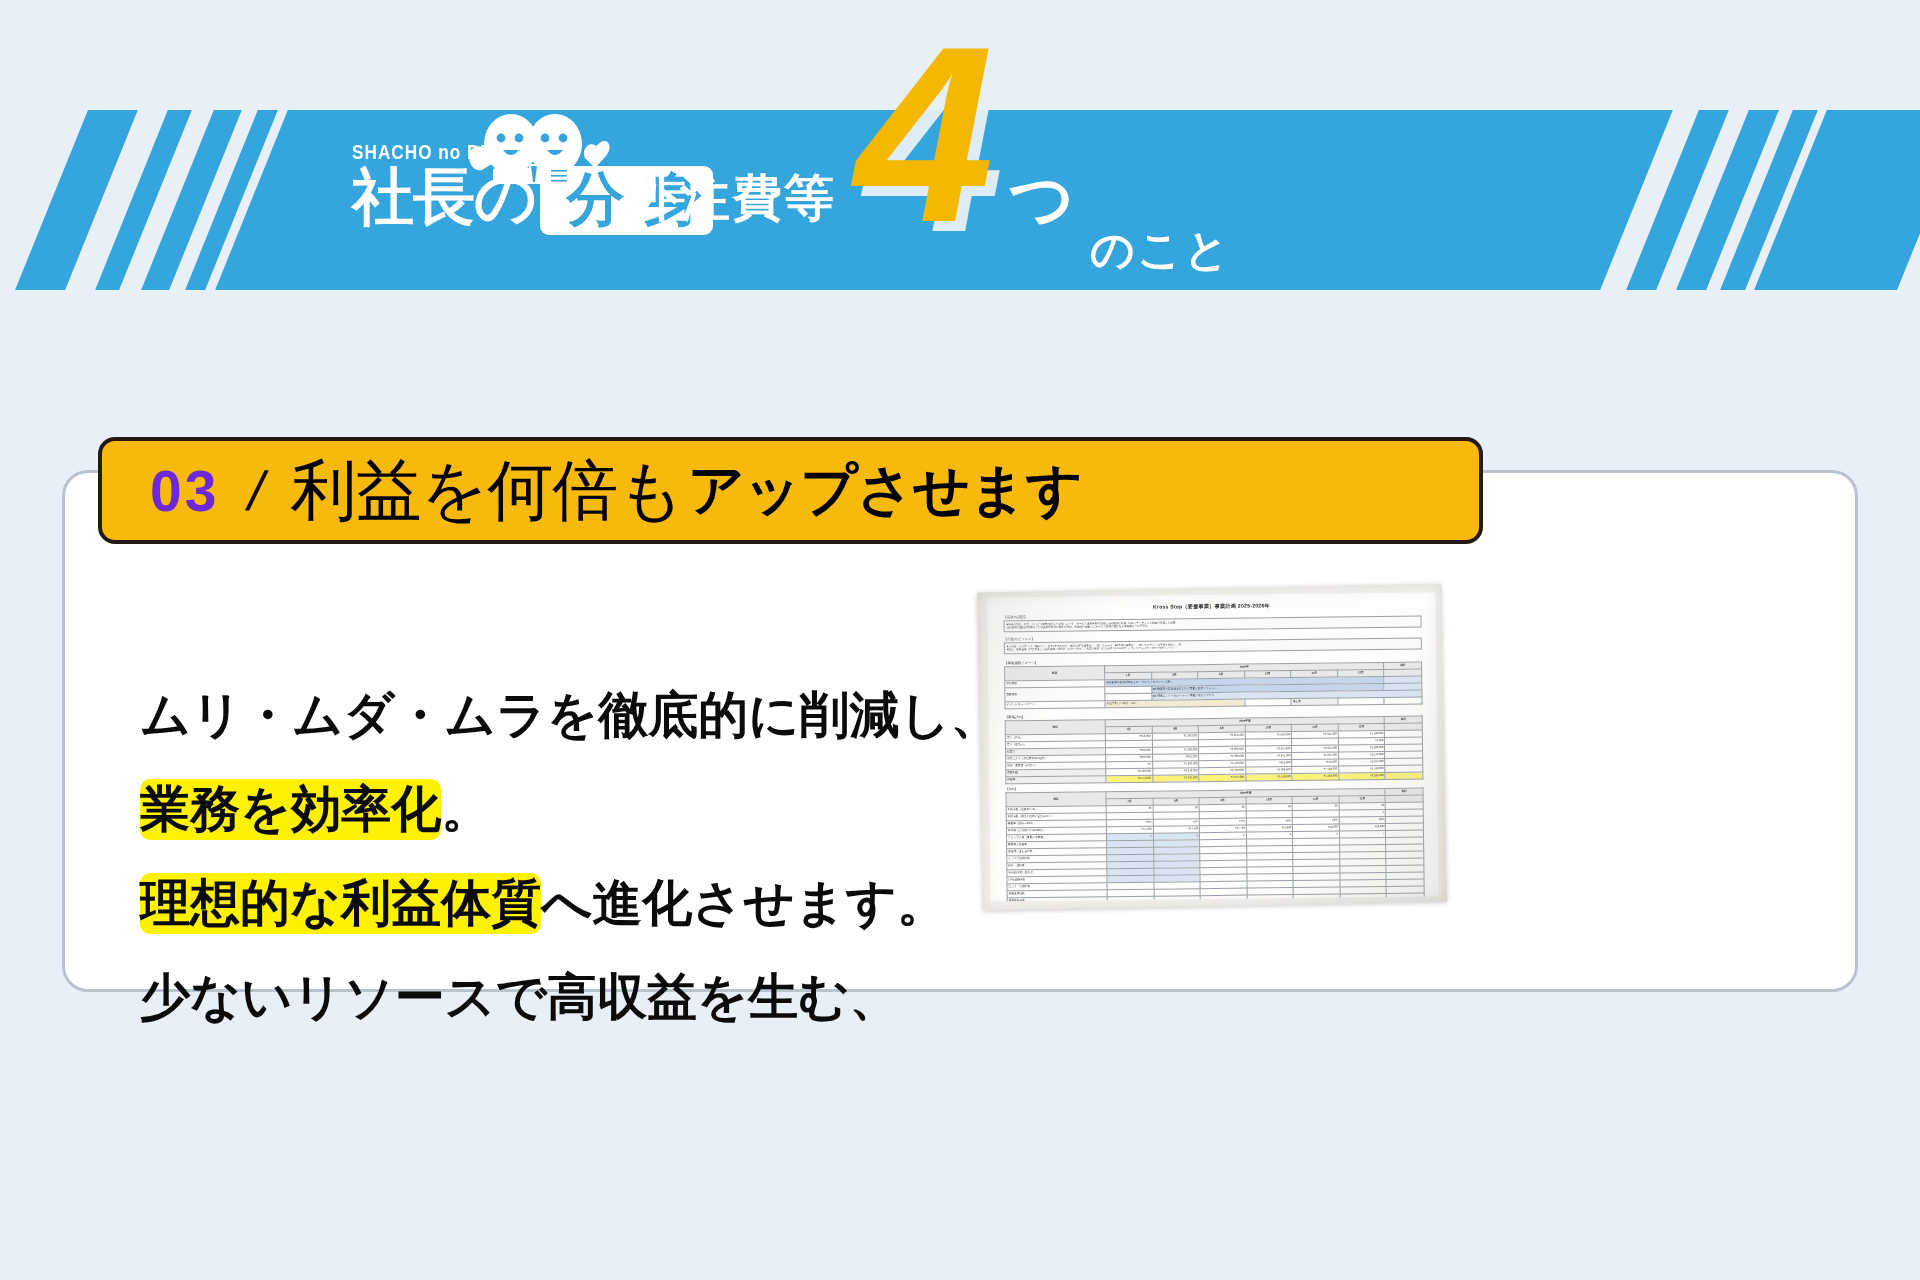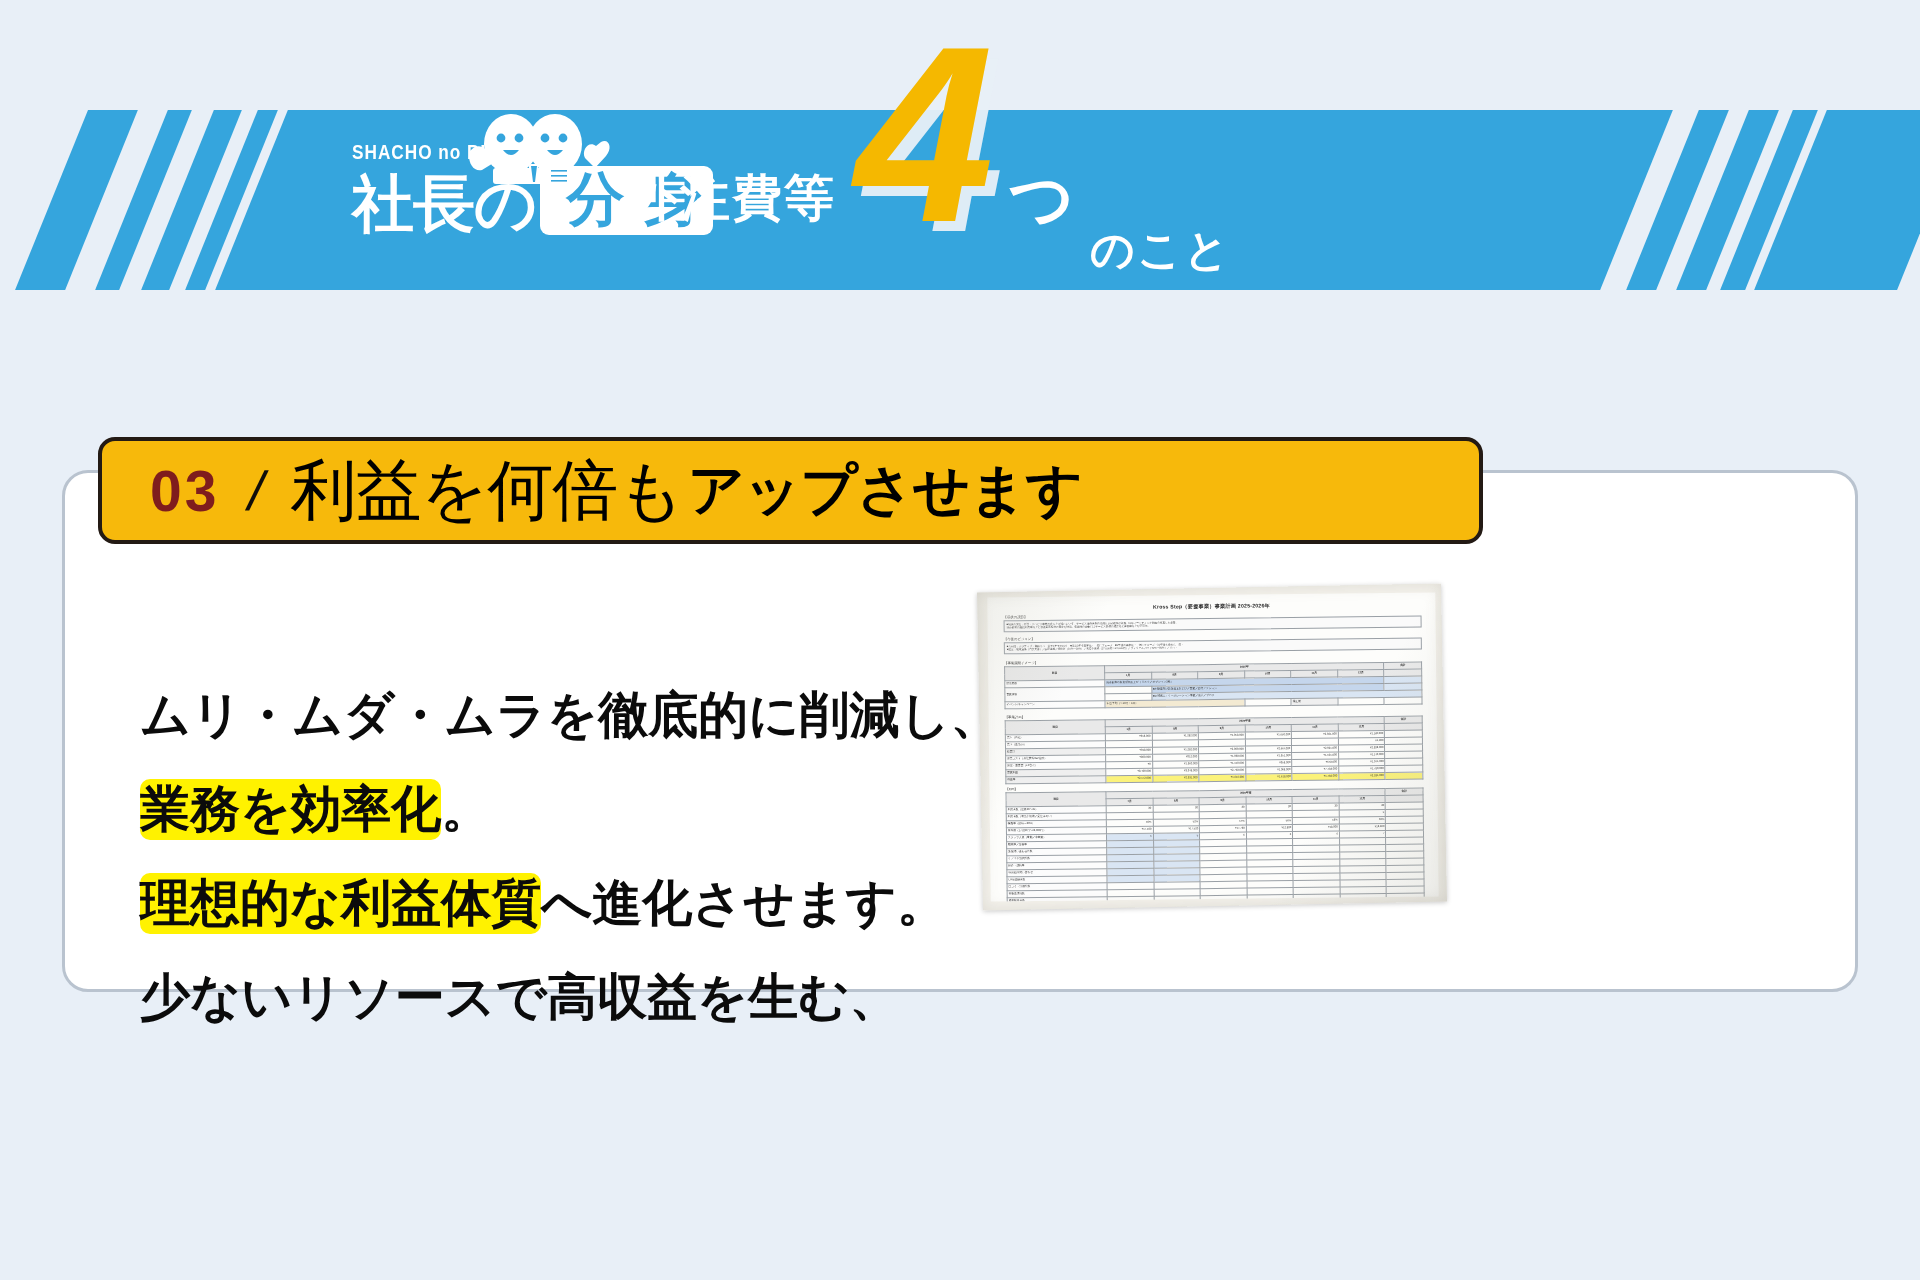--- a/index.html
+++ b/index.html
@@ -59,21 +59,21 @@
   .logo-romaji {
     color: #ffffff;
     font-size: 21px;
     font-weight: 700;
     letter-spacing: 1.2px;
     transform: scaleX(0.82);
     transform-origin: left center;
     white-space: nowrap;
     margin-bottom: 2px;
   }
-  .logo-row { display: flex; align-items: flex-end; }
+  .logo-row { display: flex; }
   .logo-kanji {
     color: #ffffff;
     font-size: 62px;
     font-weight: 900;
     line-height: 1;
     letter-spacing: -1px;
     white-space: nowrap;
   }
   .logo-boxed {
     display: inline-block;
@@ -139,21 +139,21 @@
     width: 1385px; height: 107px;
     background: #f7b90b;
     border: 4px solid #231a14;
     border-radius: 17px;
     display: flex;
     align-items: center;
     padding-left: 48px;
     z-index: 10;
   }
   .pill-num {
-    color: #7f1d1d;
+    color: #6d28d9;
     font-size: 57px;
     font-weight: 900;
     letter-spacing: 3px;
   }
   .pill-slash {
     color: #100d0a;
     font-size: 55px;
     font-weight: 500;
     margin: 0 26px 0 30px;
     transform: skewX(-12deg);

